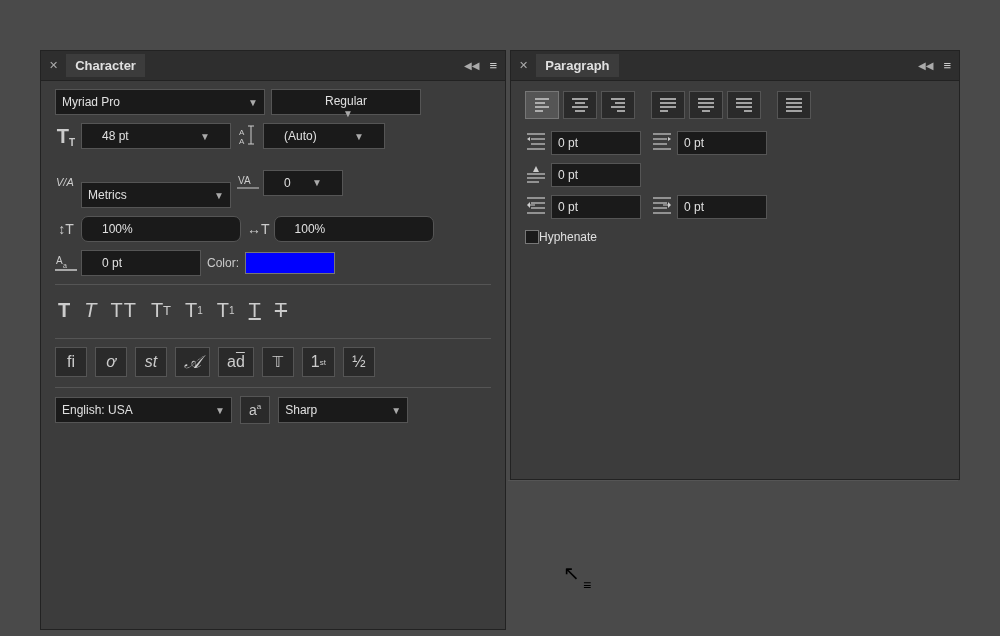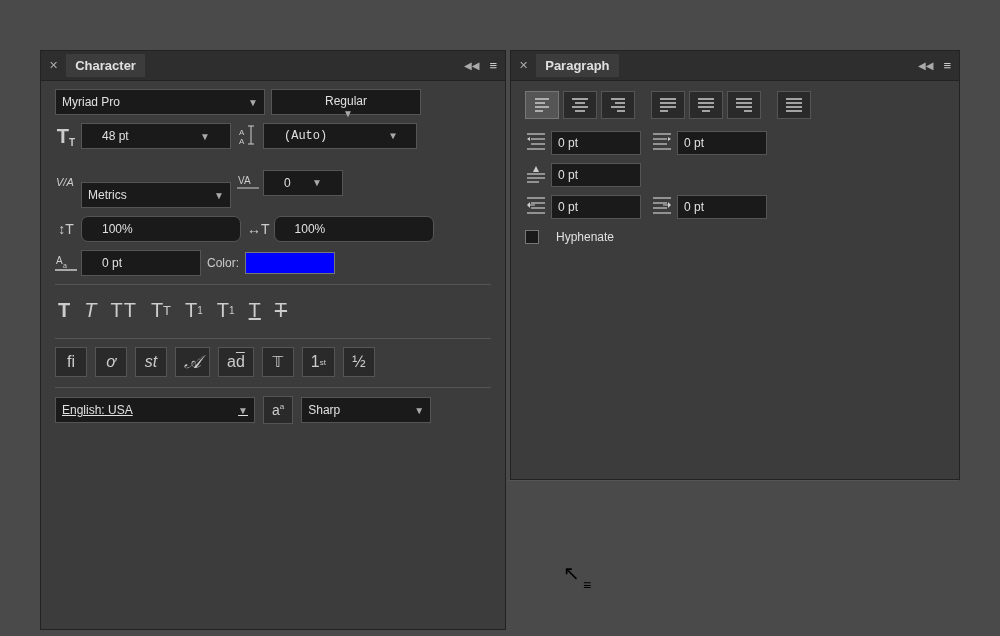--- a/index.html
+++ b/index.html
@@ -136,21 +136,21 @@
       justify-content: space-between;
       cursor: text;
     }
 
     .input-box .arrow {
       color: #aaa;
       font-size: 10px;
     }
 
     .size-input { width: 150px; }
-    .leading-input { width: 154px; font-family: Liberation Mono, monospace; }
+    .leading-input { width: 122px; }
     .kern-input { width: 80px; }
     .kern-select { width: 150px; margin-top: 25px; }
     .scale-input { width: 160px; border-radius: 7px; }
 
     .divider {
       border: none;
       border-top: 1px solid #555;
       margin: 8px 0;
     }
 
@@ -210,21 +210,21 @@
     }
 
     
     .bottom-row {
       display: flex;
       align-items: center;
       gap: 8px;
       margin-top: 6px;
     }
 
-    .lang-select { width: 200px; text-decoration: underline; }
+    .lang-select { width: 177px; }
     .aa-btn {
       background: #2a2a2a;
       border: 1px solid #555;
       color: #ccc;
       padding: 4px 8px;
       font-size: 13px;
       height: 28px;
       display: flex;
       align-items: center;
     }
@@ -299,21 +299,21 @@
       height: 24px;
       width: 90px;
       display: flex;
       align-items: center;
     }
 
     
     .hyphenate-row {
       display: flex;
       align-items: center;
-      gap: 17px;
+      gap: 0;
       margin-top: 11px;
     }
 
     .checkbox {
       width: 14px;
       height: 14px;
       border: 1px solid #777;
       background: #1a1a1a;
       display: inline-block;
     }

